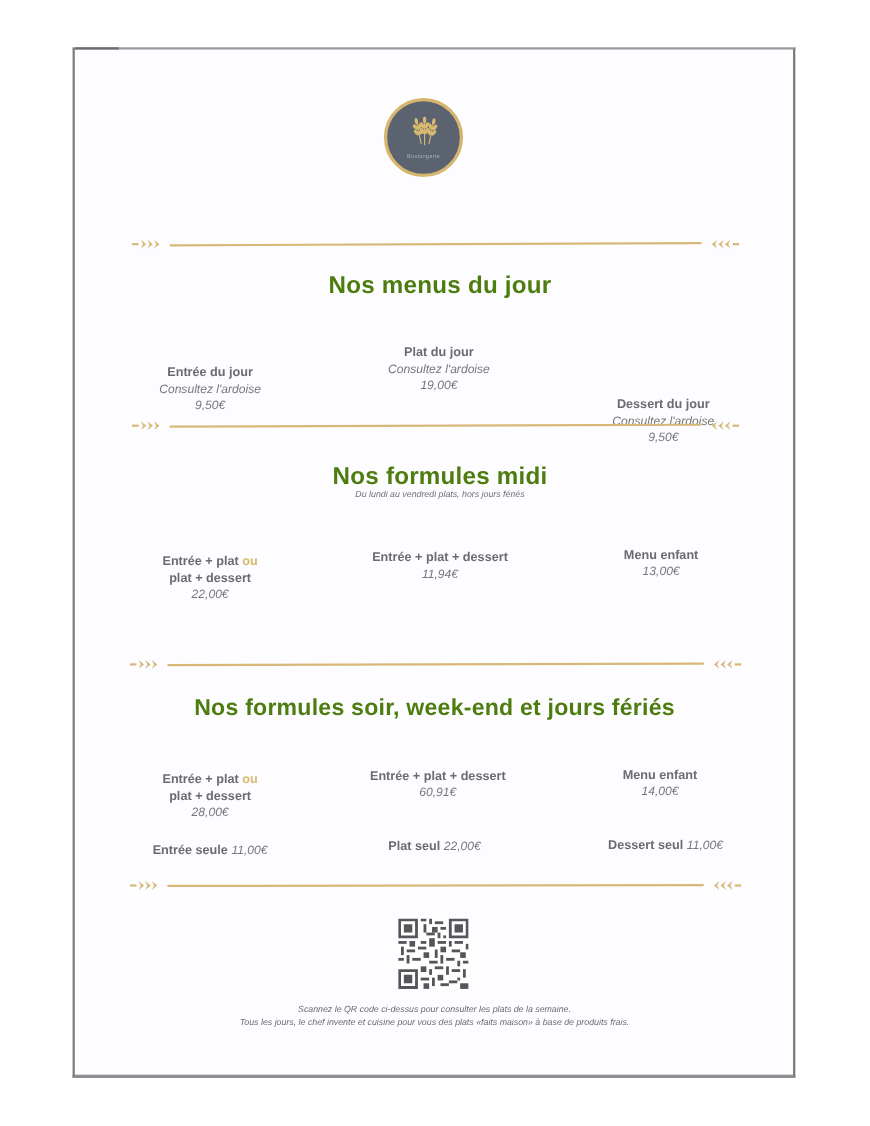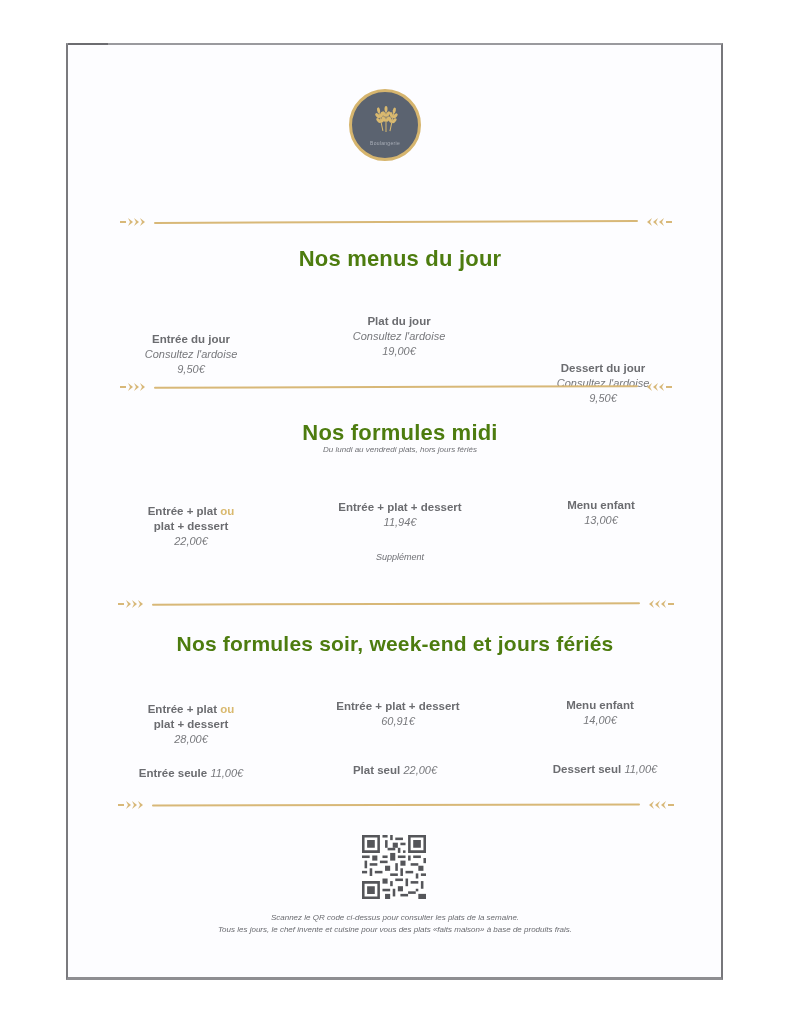--- a/index.html
+++ b/index.html
@@ -123,21 +123,20 @@
 <div class="abs item" style="left:300px; top:500px; width:200px;">
   <div class="name">Entrée + plat + dessert</div>
   <div class="price">11,94€</div>
 </div>
 <div class="abs item" style="left:526px; top:498px; width:150px;">
   <div class="name">Menu enfant</div>
   <div class="price">13,00€</div>
 </div>
 
 <div class="abs small-it" style="left:250px; top:551px; width:300px;">
-  <div>Supplément</div>
 </div>
 
 <div class="abs divider" style="left:118px; top:598px; width:556px;">
   <svg class="ear" style="left:0" width="30" height="12">
       <g fill="#d8b878">
         <rect x="0" y="5" width="6" height="2"></rect>
         <path d="M8 2 l5 4 l-5 4 l2 -4z M14 2 l5 4 l-5 4 l2 -4z M20 2 l5 4 l-5 4 l2 -4z"></path>
       </g>
     </svg>
   <div class="line" style="left:34px; right:34px; transform:rotate(-0.15deg);"></div>

